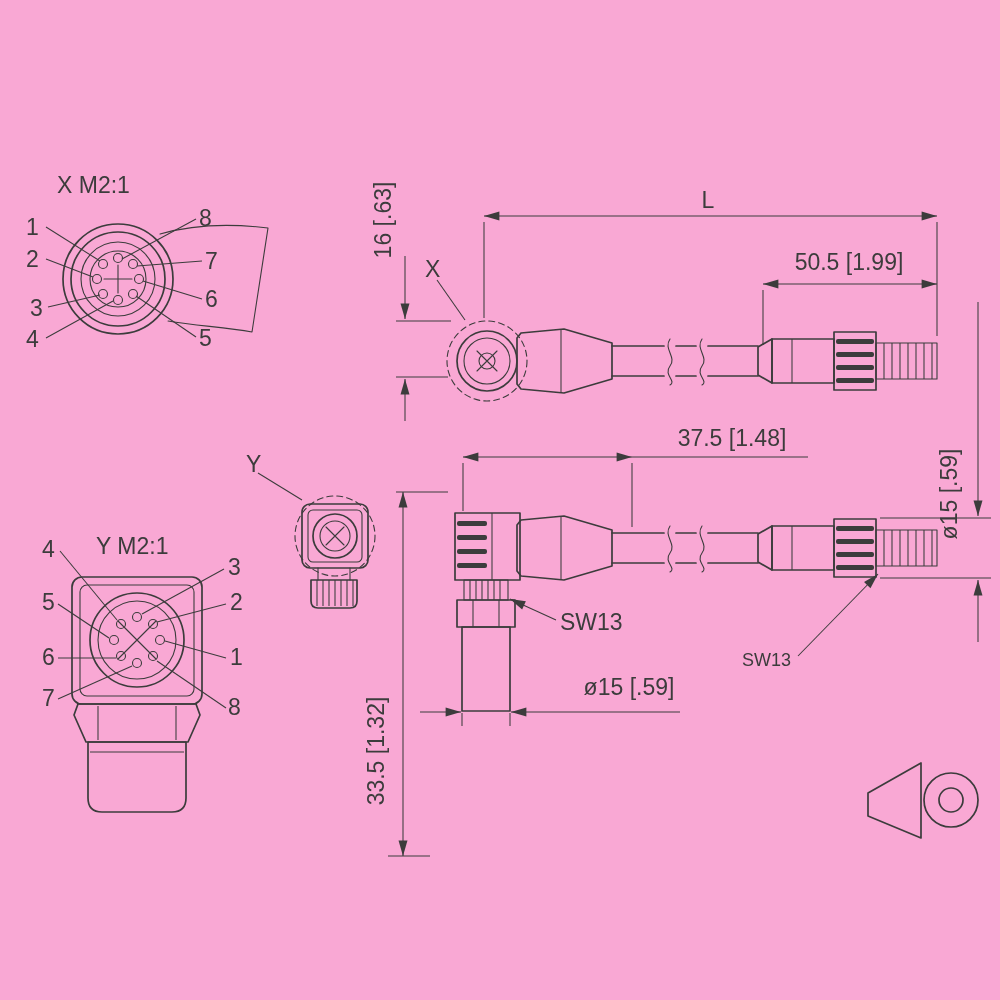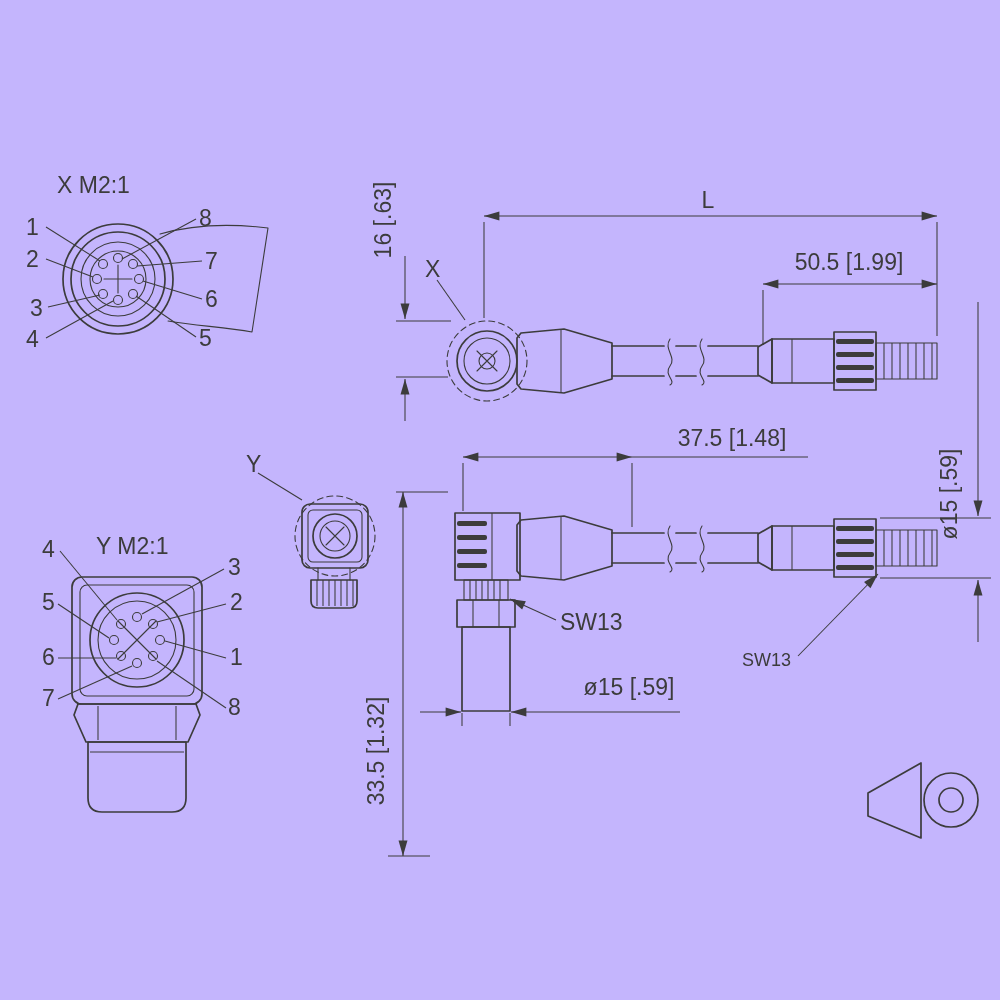--- a/index.html
+++ b/index.html
@@ -1,16 +1,16 @@
 <!DOCTYPE html>
 <html><head>
 <meta charset="utf-8">
 <style>
   html,body{margin:0;padding:0;background:#ffffff;}
-  .stage{width:1000px;height:1000px;background:#c4b5fd;overflow:hidden;position:relative;}
+  .stage{width:1000px;height:1000px;background:#f9a8d4;overflow:hidden;position:relative;}
   svg{display:block;}
   .ln{fill:none;stroke:#3c3c3c;stroke-width:1.7;stroke-linejoin:round;stroke-linecap:round;}
   .thin{stroke-width:1.1;}
   .dim{fill:none;stroke:#3c3c3c;stroke-width:1.05;stroke-linecap:butt;}
   .dash{stroke-dasharray:6 4;}
   .bar{fill:#3c3c3c;}
   .t{font-family:"Liberation Sans",sans-serif;font-size:23px;fill:#3c3c3c;}
   .t-sm{font-family:"Liberation Sans",sans-serif;font-size:18px;fill:#3c3c3c;}
   .mid{text-anchor:middle;}
 </style>

